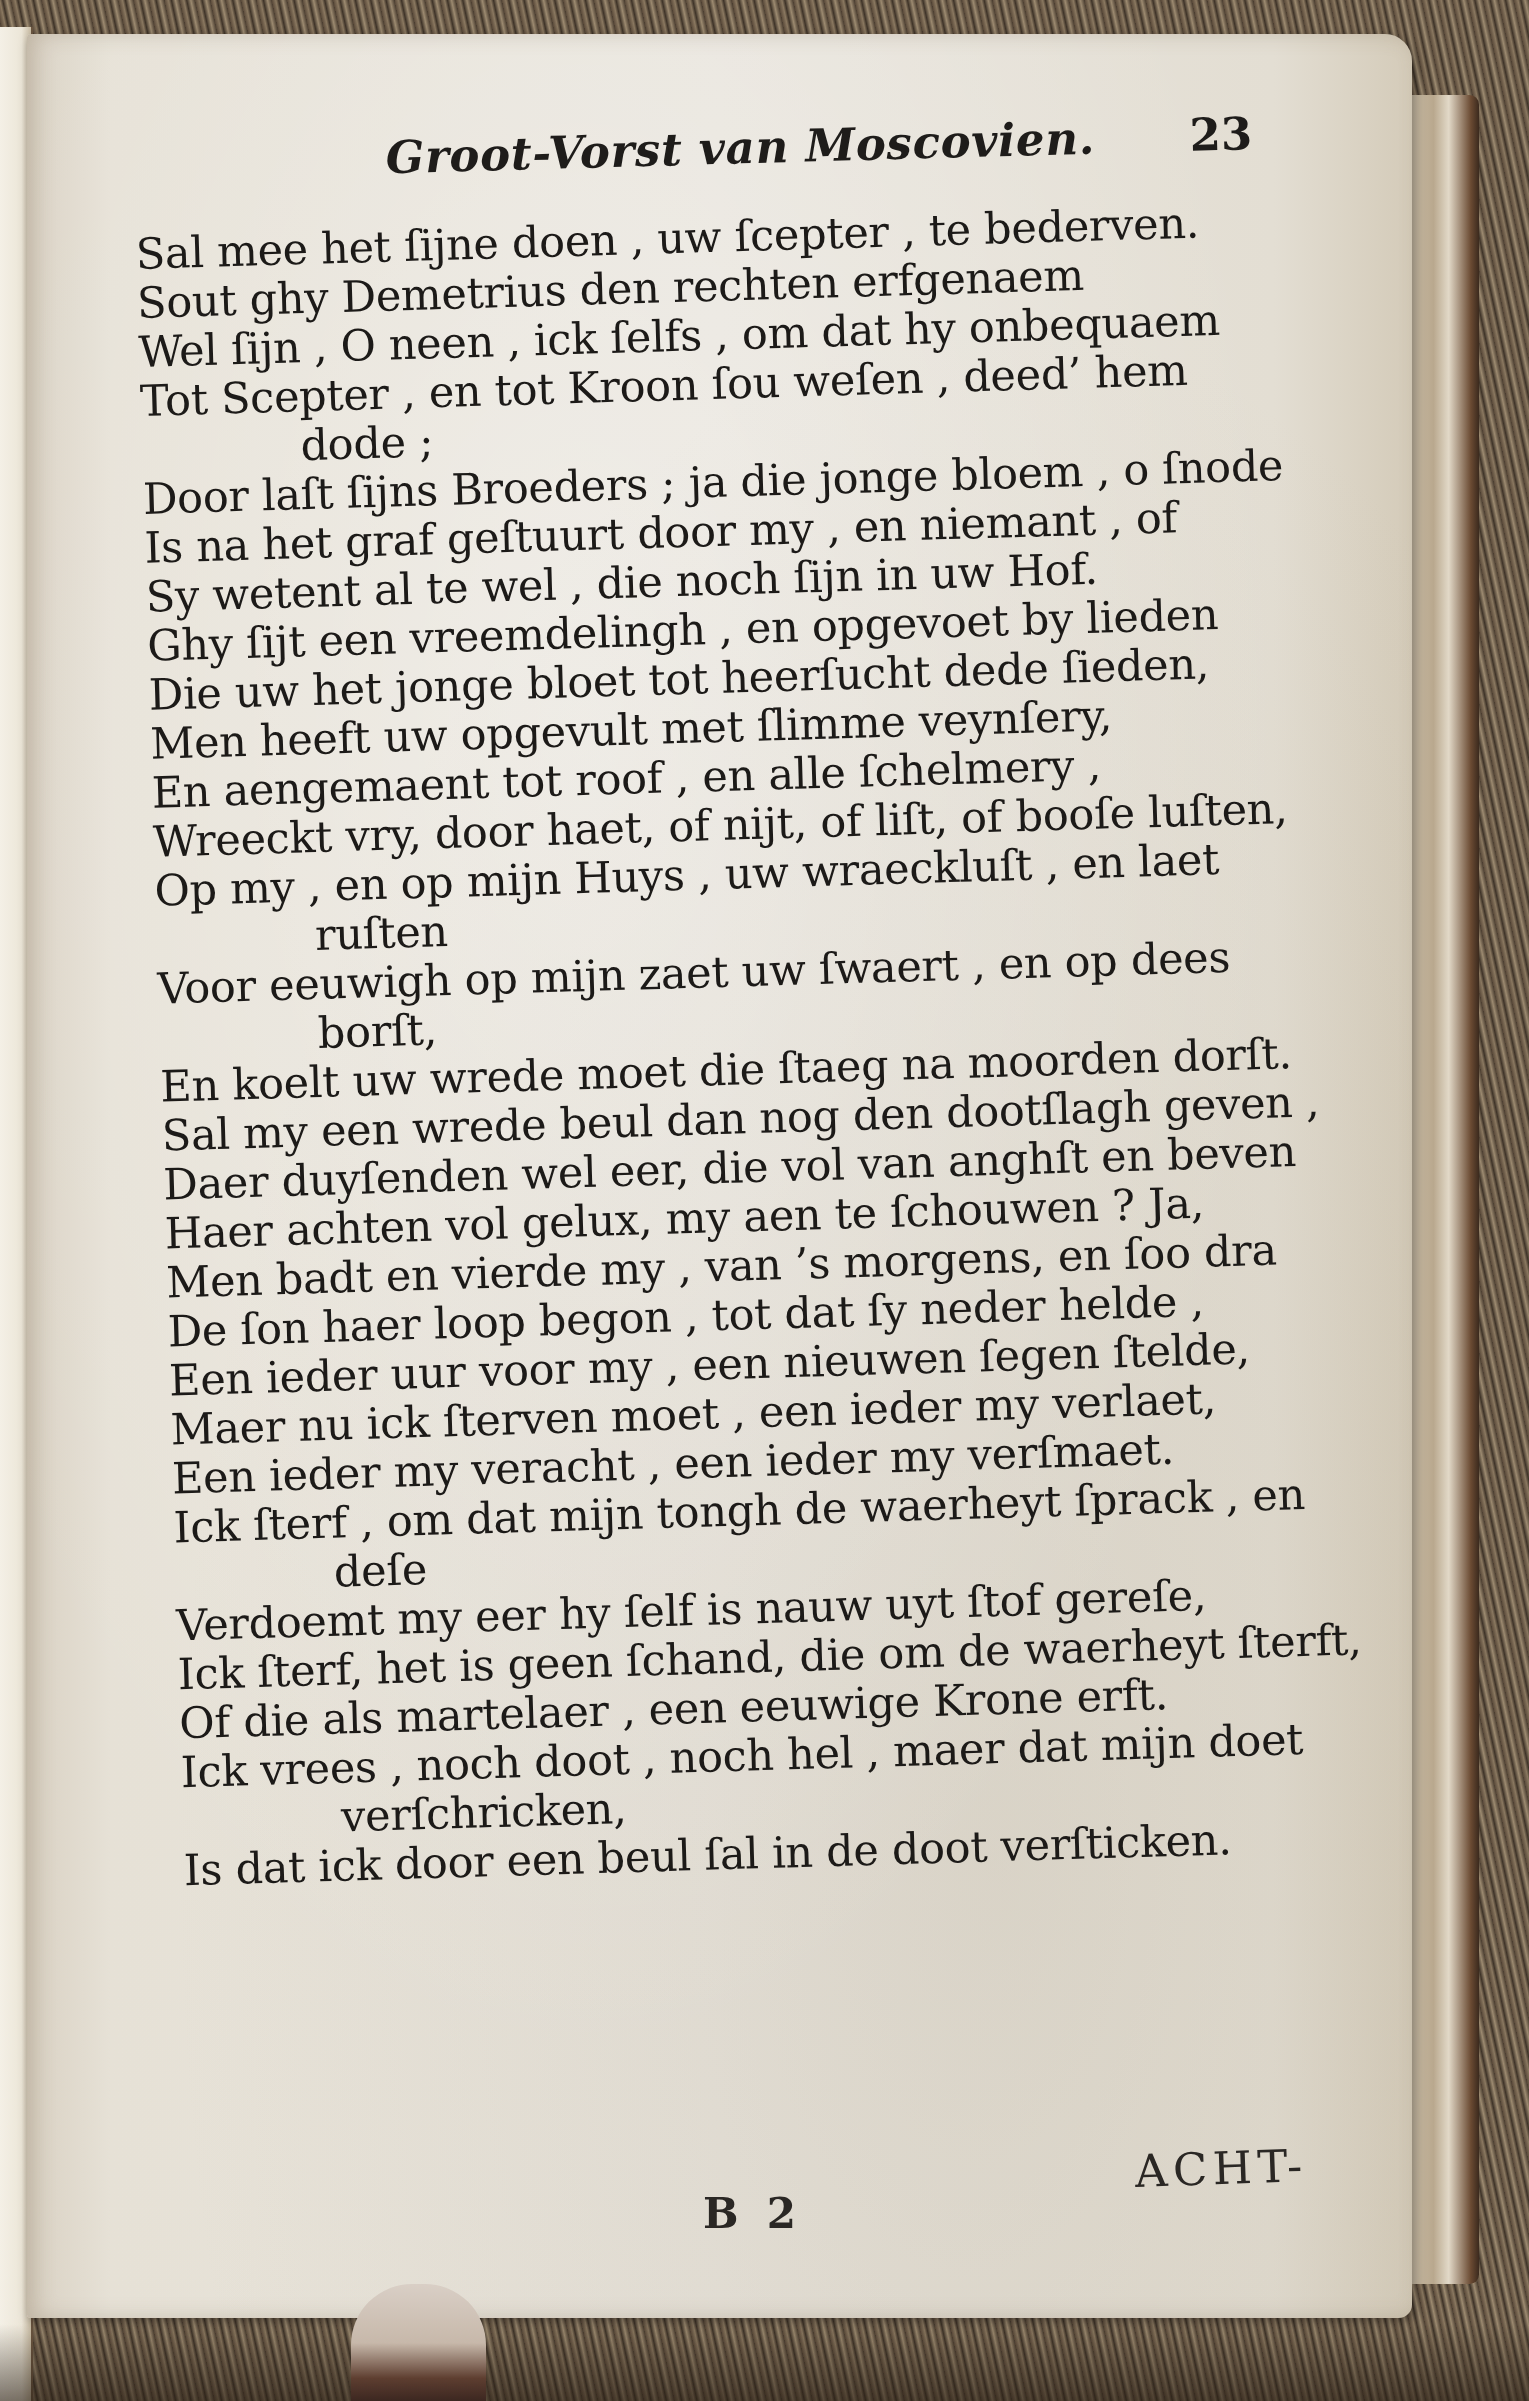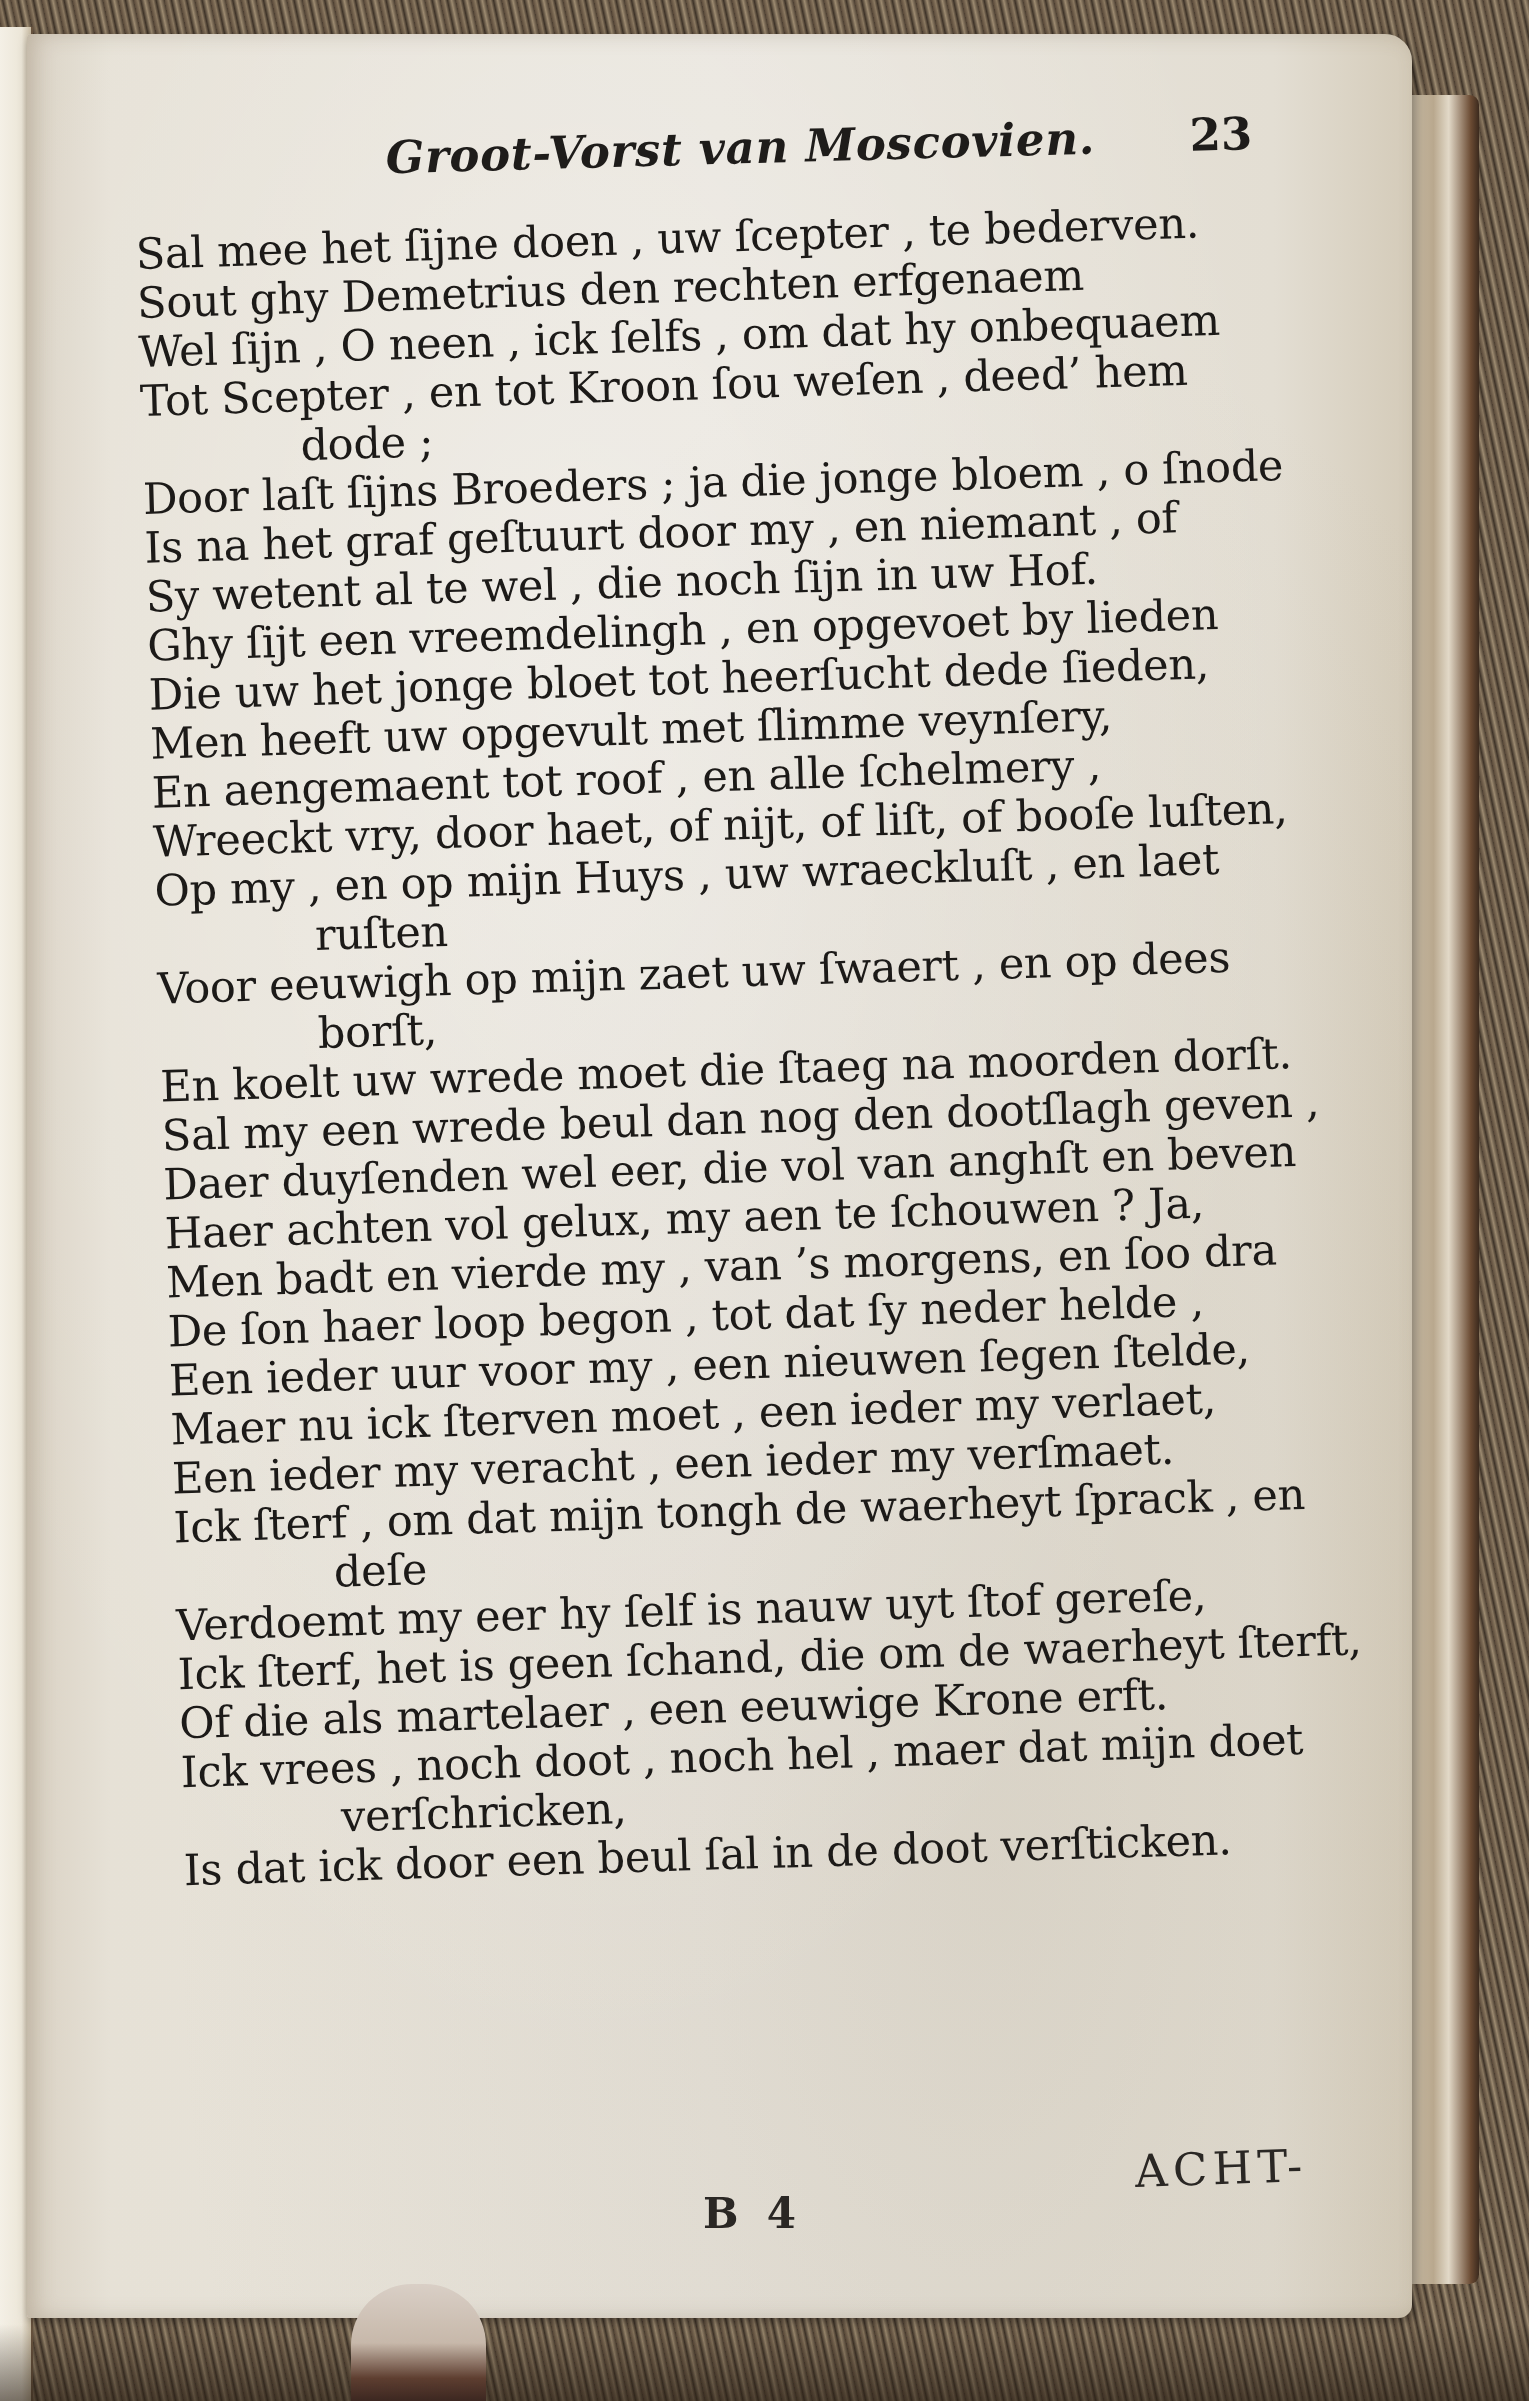--- a/index.html
+++ b/index.html
@@ -169,19 +169,19 @@
     <span class="verse-line">Ick ſterf , om dat mijn tongh de waerheyt ſprack , en</span>
     <span class="verse-line cont">deſe</span>
     <span class="verse-line">Verdoemt my eer hy ſelf is nauw uyt ſtof gereſe,</span>
     <span class="verse-line">Ick ſterf, het is geen ſchand, die om de waerheyt ſterft,</span>
     <span class="verse-line">Of die als martelaer , een eeuwige Krone erft.</span>
     <span class="verse-line">Ick vrees , noch doot , noch hel , maer dat mijn doet</span>
     <span class="verse-line cont">verſchricken,</span>
     <span class="verse-line">Is dat ick door een beul ſal in de doot verſticken.</span>
   </div>
 
-  <span class="signature-mark">B 4</span>
+  <span class="signature-mark">B 2</span>
   <span class="catchword">ACHT-</span>
 </div>
 
 <div class="bottom-shadow"></div>
 <div class="thumb"></div>
 
 
 </body></html>

